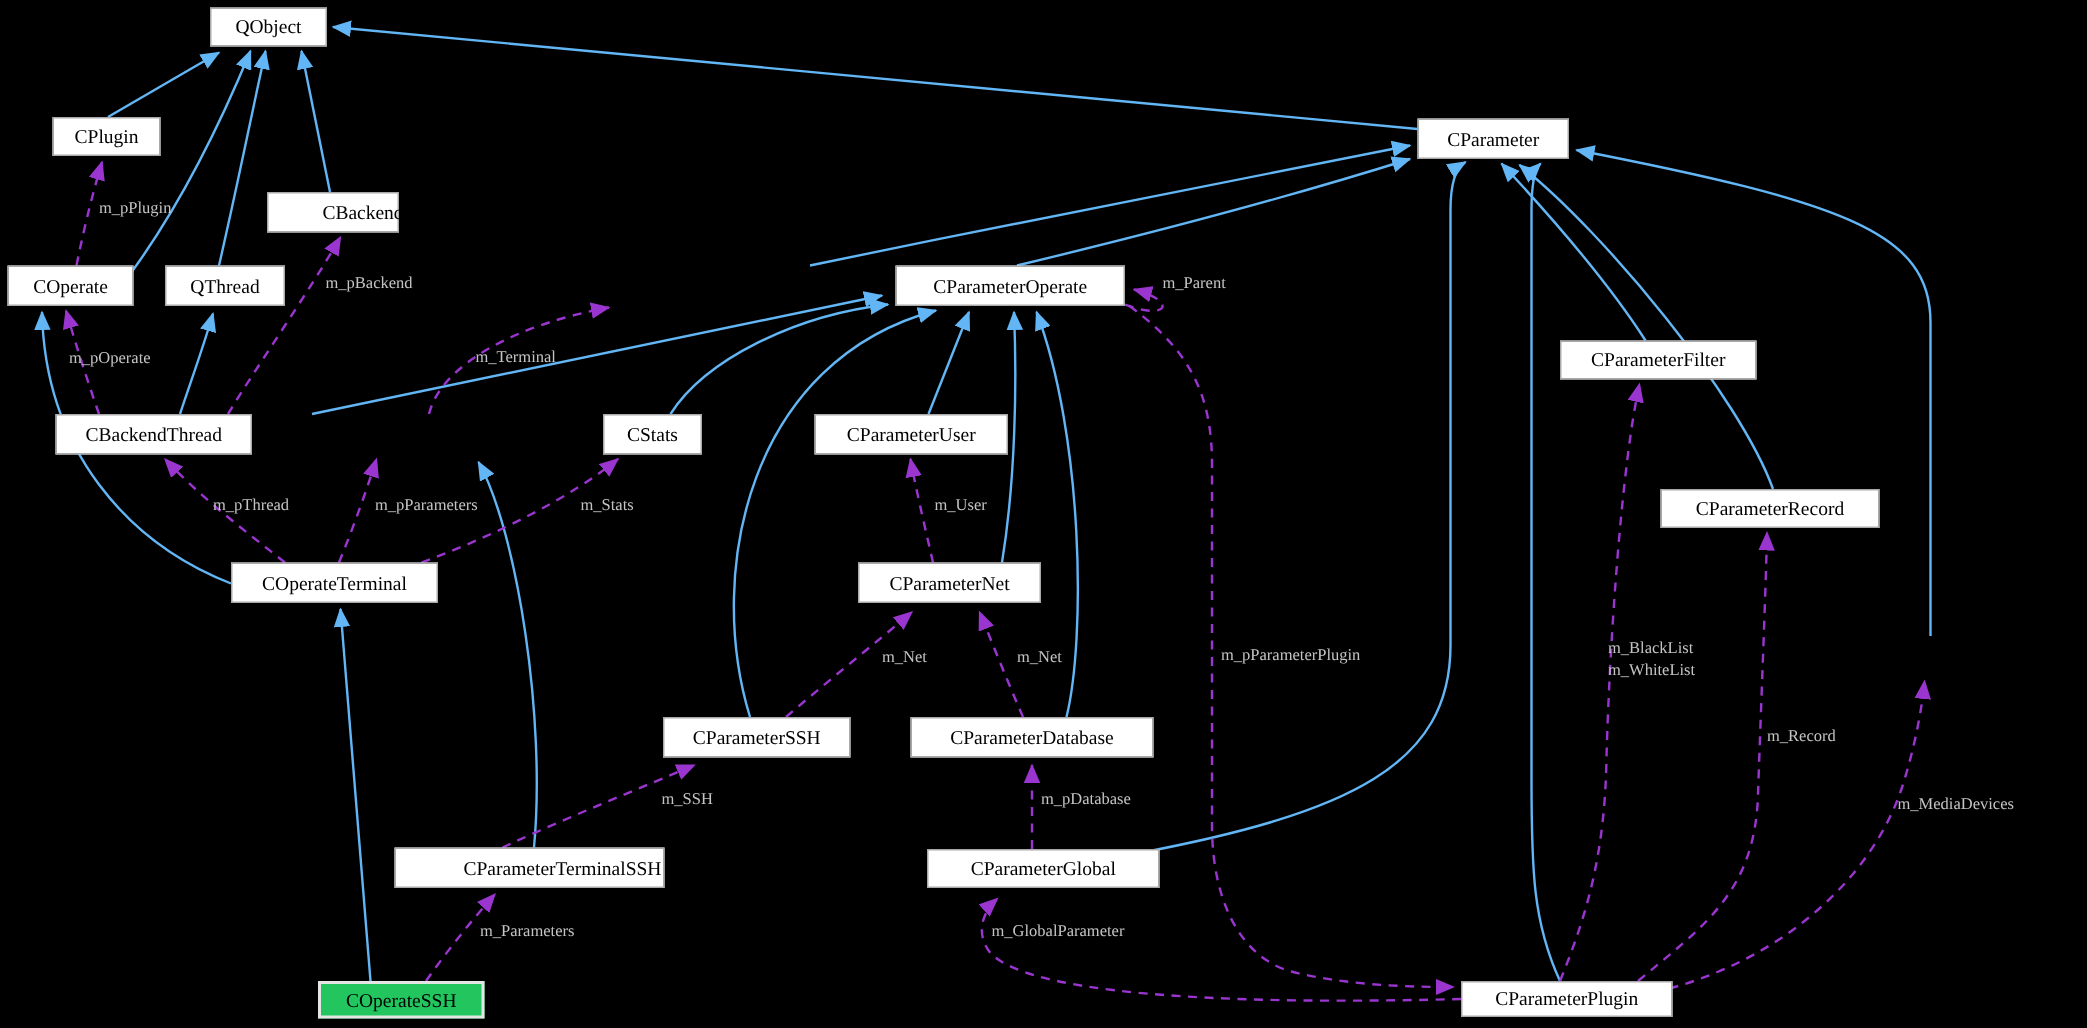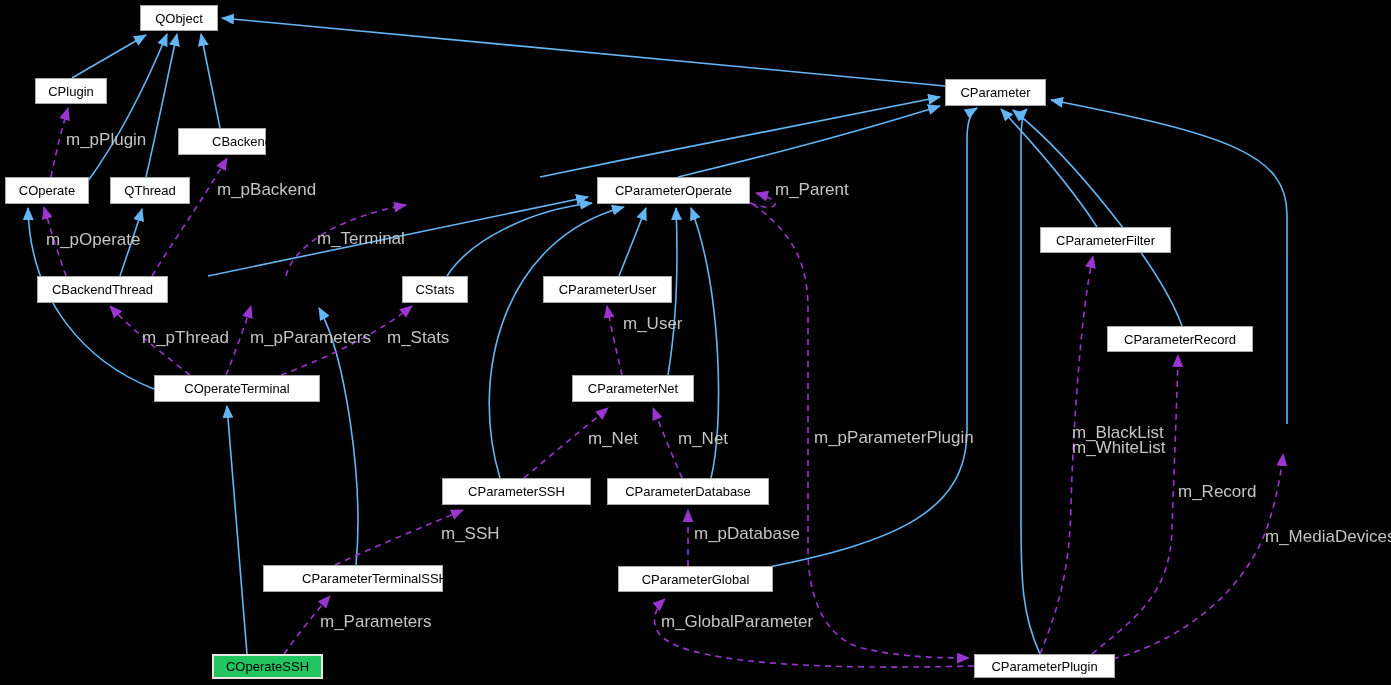--- a/index.html
+++ b/index.html
@@ -1,20 +1,20 @@
 <!DOCTYPE html>
 <html><head>
 <meta charset="utf-8">
 <style>
   html,body{margin:0;padding:0;background:#000;}
   #stage{
     position:relative;
     width:1391px;height:685px;
     background:#000;
-    font-family:Liberation Sans, sans-serif;
+    font-family:Liberation Serif, serif;
     overflow:hidden;
     border-radius:26px;
   }
   #edges{position:absolute;left:0;top:0;width:100%;height:100%;}
   .node{
     position:absolute;
     display:flex;align-items:center;justify-content:center;
     background:#fff;
     border:1.5px solid #a9a9a9;
     color:#000;
@@ -23,21 +23,21 @@
     box-sizing:border-box;
     cursor:pointer;
   }
   .node.hl{
     background:#22c55e;
     border:2px solid #e5e5e5;
   }
   .elabel{
     position:absolute;
     color:#c4c4c4;
-    font-size:17px;
+    font-size:11px;
     line-height:15px;
     white-space:pre;
   }
 </style>
 </head>
 <body>
 
 <div id="stage" style="width: 1391px; height: 685px; background: rgb(0, 0, 0);">
     <svg id="edges" width="1391" height="685" viewBox="0 0 1391 685">
       <defs>
@@ -95,37 +95,37 @@
     <div class="node" style="left: 178px; top: 128px; width: 88px; height: 27px; padding-left: 40px;">CBackend</div>
     <div class="node" style="left: 5px; top: 177px; width: 84px; height: 27px;">COperate</div>
     <div class="node" style="left: 110px; top: 177px; width: 80px; height: 27px;">QThread</div>
     <div class="node" style="left: 597px; top: 177px; width: 153px; height: 27px;">CParameterOperate</div>
     <div class="node" style="left: 945px; top: 79px; width: 101px; height: 27px;">CParameter</div>
     <div class="node" style="left: 37px; top: 276px; width: 131px; height: 27px;">CBackendThread</div>
     <div class="node" style="left: 402px; top: 276px; width: 66px; height: 27px;">CStats</div>
     <div class="node" style="left: 543px; top: 276px; width: 129px; height: 27px;">CParameterUser</div>
     <div class="node" style="left: 1040px; top: 227px; width: 131px; height: 26px;">CParameterFilter</div>
     <div class="node" style="left: 1107px; top: 326px; width: 146px; height: 26px;">CParameterRecord</div>
-    <div class="node" style="left: 154px; top: 375px; width: 166px; height: 27px;">COperateTerminal</div>
+    <div class="node" style="left: 154px; top: 375px; width: 138px; height: 27px;">COperateTerminal</div>
     <div class="node" style="left: 572px; top: 375px; width: 122px; height: 27px;">CParameterNet</div>
-    <div class="node" style="left: 442px; top: 478px; width: 149px; height: 27px;">CParameterSSH</div>
+    <div class="node" style="left: 442px; top: 478px; width: 125px; height: 27px;">CParameterSSH</div>
     <div class="node" style="left: 607px; top: 478px; width: 162px; height: 27px;">CParameterDatabase</div>
     <div class="node" style="left: 263px; top: 565px; width: 180px; height: 27px; padding-left: 44px;">CParameterTerminalSSH</div>
     <div class="node" style="left: 618px; top: 566px; width: 155px; height: 26px;">CParameterGlobal</div>
     <div class="node hl" style="left: 212px; top: 654px; width: 111px; height: 25px;">COperateSSH</div>
     <div class="node" style="left: 974px; top: 654px; width: 141px; height: 24px;">CParameterPlugin</div>
     <div class="elabel" style="left: 66px; top: 132px;">m_pPlugin</div>
     <div class="elabel" style="left: 217px; top: 182px;">m_pBackend</div>
     <div class="elabel" style="left: 46px; top: 232px;">m_pOperate</div>
     <div class="elabel" style="left: 142px; top: 330px;">m_pThread</div>
     <div class="elabel" style="left: 229px; top: 330px; margin-left: 21px;">m_pParameters</div>
     <div class="elabel" style="left: 387px; top: 330px;">m_Stats</div>
     <div class="elabel" style="left: 317px; top: 231px;">m_Terminal</div>
     <div class="elabel" style="left: 775px; top: 182px;">m_Parent</div>
-    <div class="elabel" style="left: 623px; top: 316px;">m_User</div>
+    <div class="elabel" style="left: 623px; top: 330px;">m_User</div>
     <div class="elabel" style="left: 588px; top: 431px;">m_Net</div>
     <div class="elabel" style="left: 678px; top: 431px;">m_Net</div>
     <div class="elabel" style="left: 441px; top: 526px;">m_SSH</div>
     <div class="elabel" style="left: 694px; top: 526px;">m_pDatabase</div>
     <div class="elabel" style="left: 320px; top: 614px;">m_Parameters</div>
     <div class="elabel" style="left: 814px; top: 430px;">m_pParameterPlugin</div>
     <div class="elabel" style="left: 661px; top: 614px;">m_GlobalParameter</div>
     <div class="elabel" style="left: 1072px; top: 425px;">m_BlackList
 m_WhiteList</div>
     <div class="elabel" style="left: 1178px; top: 484px;">m_Record</div>

